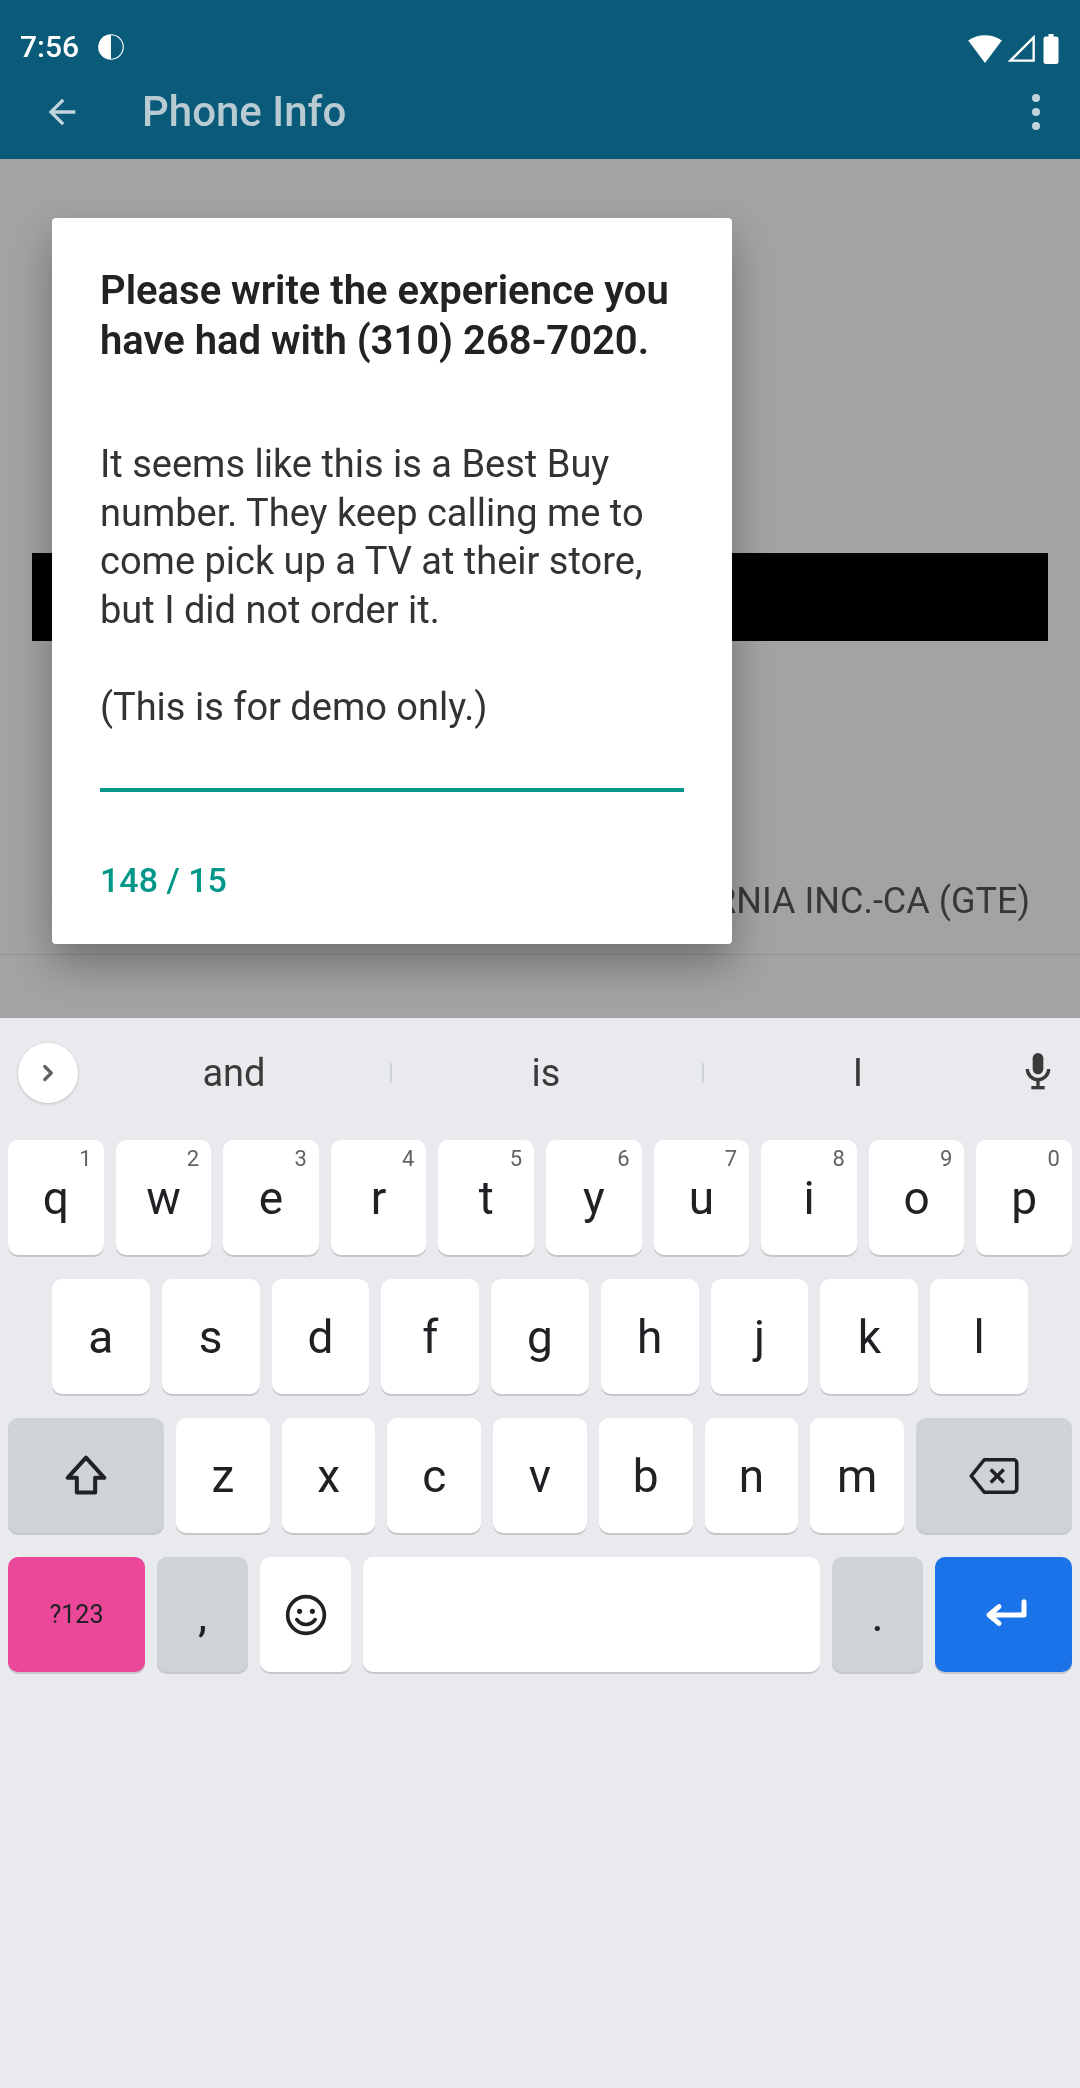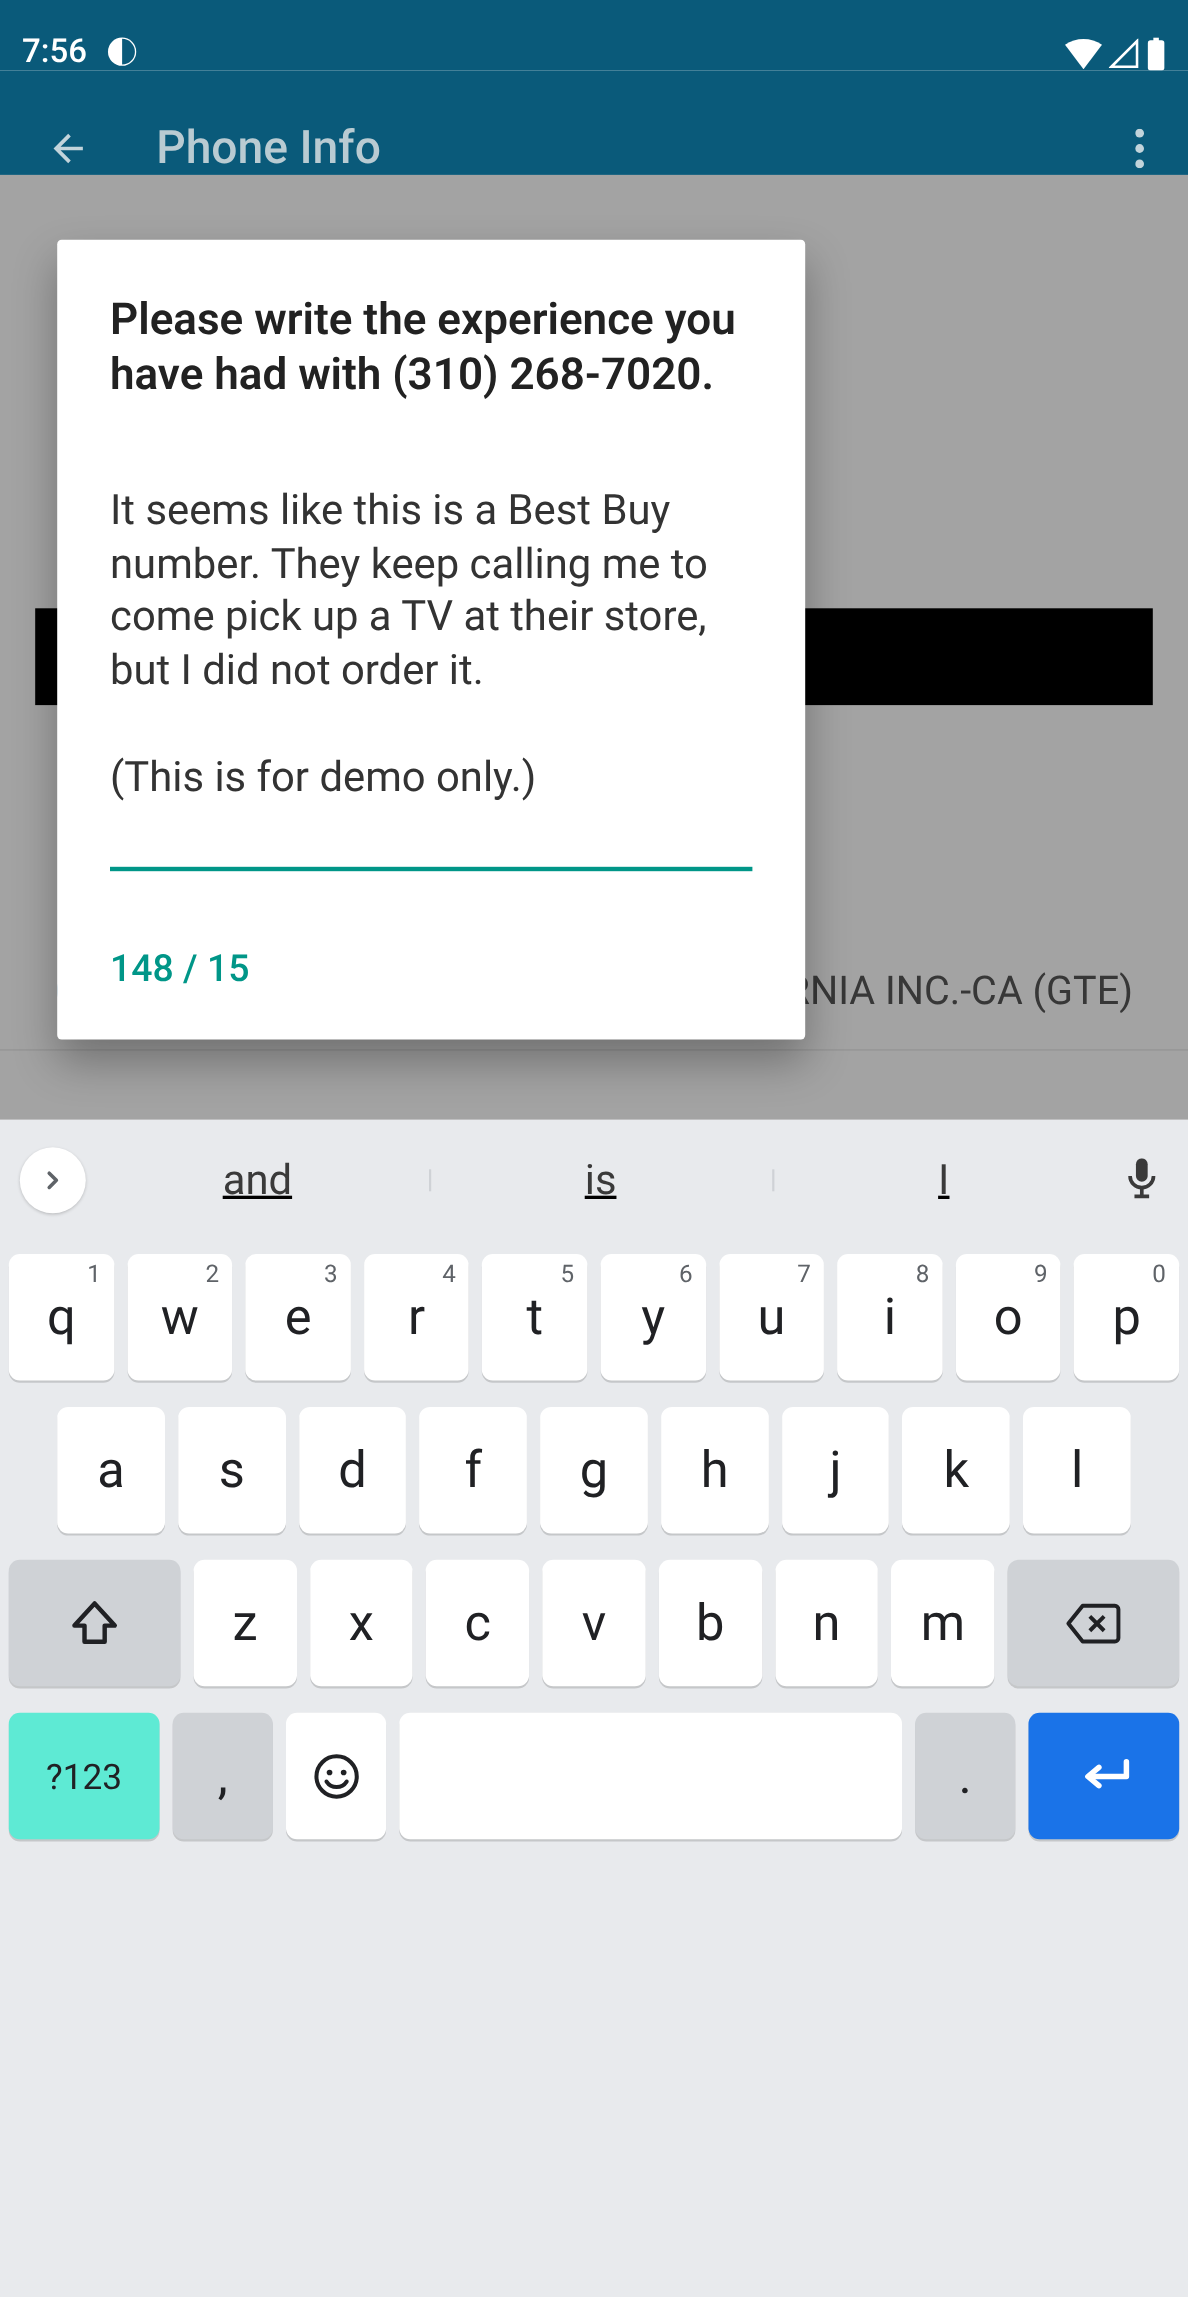--- a/index.html
+++ b/index.html
@@ -12,21 +12,21 @@
     display: flex; align-items: flex-end; padding: 0 20px;
     font-size: 30px; font-weight: 500;
   }
   .status-left { display: flex; align-items: center; gap: 18px; }
   .status-right { margin-left: auto; display: flex; align-items: center; gap: 6px; }
   .status-icon { display: inline-block; }
 
   
   .app-bar {
     height: 95px; background: #0a5a7a; color: #c2d4db;
-    display: flex; align-items: flex-end; padding: 0 20px 0 38px;
+    display: flex; align-items: center; padding: 0 20px 0 38px;
   }
   .app-bar .back { width: 48px; height: 48px; display:flex; align-items:center; justify-content:center; }
   .app-bar .title { font-size: 42px; font-weight: 500; margin-left: 56px; color: #b9cbd2; }
   .app-bar .overflow { margin-left: auto; width: 48px; height: 48px; display:flex; align-items:center; justify-content:center; }
 
   
   .page-content { position: absolute; top: 159px; left: 0; right: 0; bottom: 0;}
   .info-row { display:flex; align-items: center; padding: 28px 50px; border-bottom: 1px solid #e0e0e0; }
   .info-label { color:#1976a8; font-size:32px; }
   .info-value { margin-left:auto; text-align:right; color:#555; font-size:36px; max-width: 640px; line-height: 1.35; }
@@ -60,21 +60,21 @@
     font-size: 32px; font-weight: 500; letter-spacing: 1px;
     padding: 24px 36px; border: none; cursor: pointer;
   }
 
   
   .keyboard {
     position: absolute; left: 0; right: 0; bottom: 0; height: 1070px;
     background: #e8eaed;
   }
   .suggestion-bar {
-    height: 110px; display: flex; align-items: center; padding: 0 18px; gap: 0; text-decoration: underline;
+    height: 110px; display: flex; align-items: center; padding: 0 18px; gap: 0;
   }
   .sugg-expand {
     width: 60px; height: 60px; border-radius: 50%; background: #fff;
     display:flex; align-items:center; justify-content:center;
     box-shadow: 0 1px 3px rgba(0,0,0,0.2);
     flex-shrink:0;
   }
   .sugg-item {
     flex:1; text-align:center; font-size: 38px; color:#3a3a3a; position: relative;
   }
@@ -88,21 +88,21 @@
   .key {
     background:#fff; border-radius:10px; height:115px; flex:1;
     display:flex; align-items:center; justify-content:center;
     font-size:46px; color:#202124; position:relative;
     box-shadow: 0 2px 0 rgba(0,0,0,0.15);
   }
   .key .sup { position:absolute; top:6px; right:12px; font-size:22px; color:#5f6368; }
   .key.shift, .key.backspace { background:#cfd2d6; flex:1.5; }
   .key.space { flex: 5; }
   .key.enter { background:#1a73e8; color:#fff; flex:1.5; }
-  .key.sym { background:#5eead4; flex:1.5; font-size:32px;text-align:center; }
+  .key.sym { background:#ec4899; flex:1.5; font-size:25px;text-align:center; }
   .key.comma, .key.period { background:#cfd2d6; flex:1; }
   .key.emoji { flex:1; }
 
   svg { display:block; }
 </style>
 </head>
 <body>
 
 <div class="screen">
 

